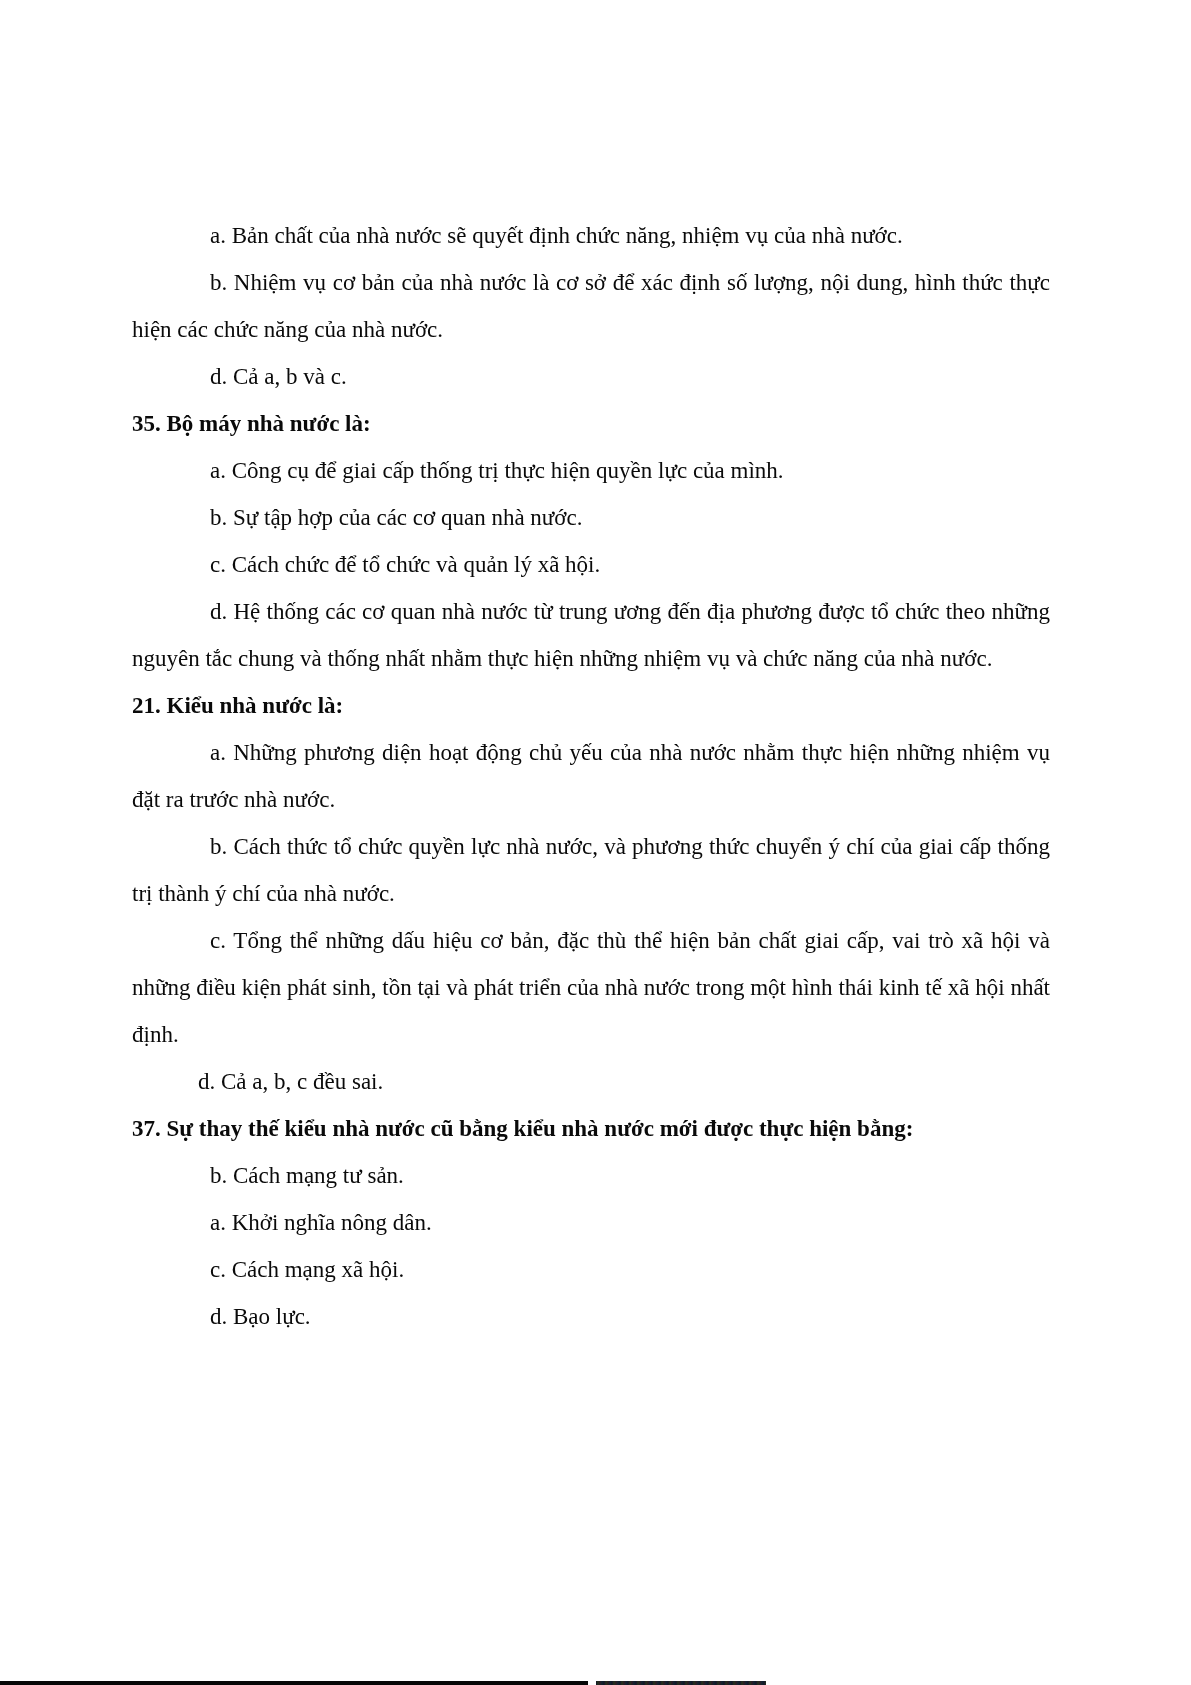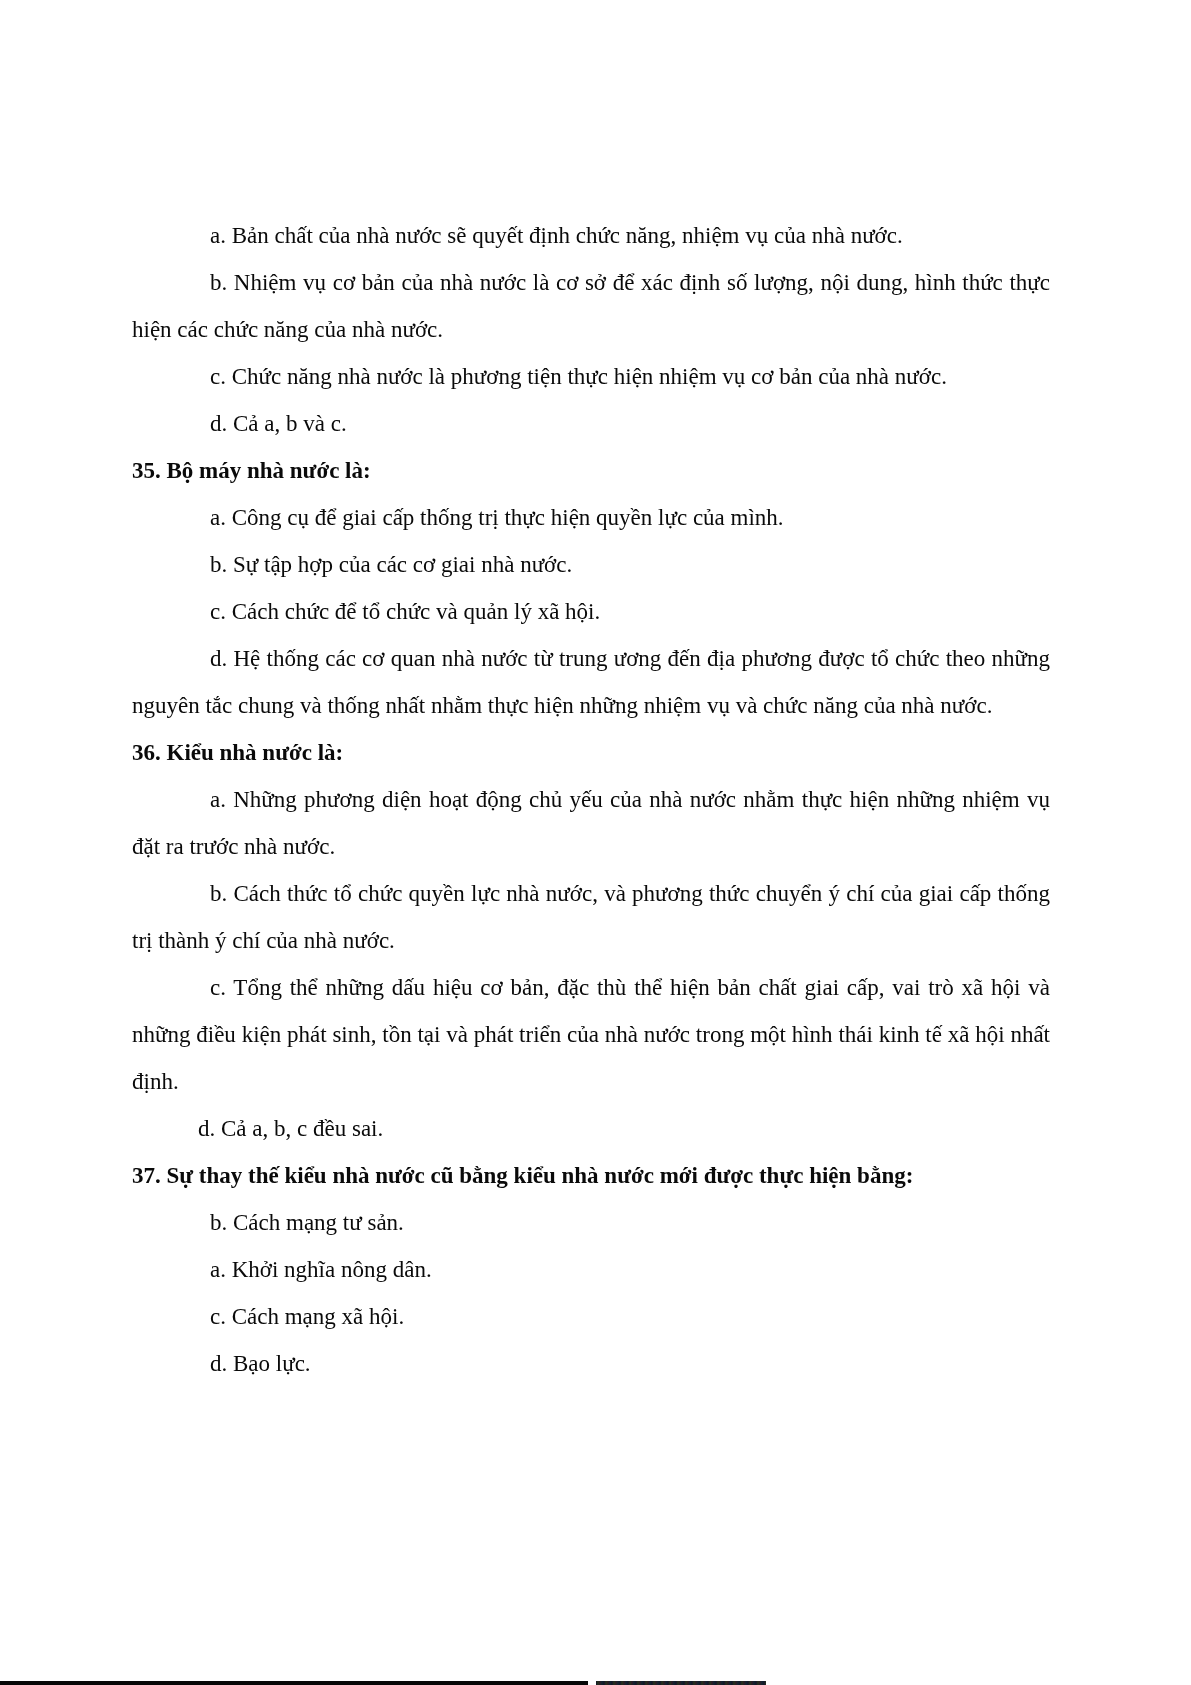--- a/index.html
+++ b/index.html
@@ -58,28 +58,27 @@
     height: 4px;
   }
 </style>
 </head>
 <body>
 
 <div class="doc-page">
   <div class="text-block">
     <p>a. Bản chất của nhà nước sẽ quyết định chức năng, nhiệm vụ của nhà nước.</p>
     <p>b. Nhiệm vụ cơ bản của nhà nước là cơ sở để xác định số lượng, nội dung, hình thức thực hiện các chức năng của nhà nước.</p>
-    <p>c. Chức năng nhà nước là phương tiện thực hiện nhiệm vụ cơ bản của nhà nước.</p>
     <p>d. Cả a, b và c.</p>
     <p class="flush">35. Bộ máy nhà nước là:</p>
     <p>a. Công cụ để giai cấp thống trị thực hiện quyền lực của mình.</p>
-    <p>b. Sự tập hợp của các cơ giai nhà nước.</p>
+    <p>b. Sự tập hợp của các cơ quan nhà nước.</p>
     <p>c. Cách chức để tổ chức và quản lý xã hội.</p>
     <p>d. Hệ thống các cơ quan nhà nước từ trung ương đến địa phương được tổ chức theo những nguyên tắc chung và thống nhất nhằm thực hiện những nhiệm vụ và chức năng của nhà nước.</p>
-    <p class="flush">36. Kiểu nhà nước là:</p>
+    <p class="flush">21. Kiểu nhà nước là:</p>
     <p>a. Những phương diện hoạt động chủ yếu của nhà nước nhằm thực hiện những nhiệm vụ đặt ra trước nhà nước.</p>
     <p>b. Cách thức tổ chức quyền lực nhà nước, và phương thức chuyển ý chí của giai cấp thống trị thành ý chí của nhà nước.</p>
     <p>c. Tổng thể những dấu hiệu cơ bản, đặc thù thể hiện bản chất giai cấp, vai trò xã hội và những điều kiện phát sinh, tồn tại và phát triển của nhà nước trong một hình thái kinh tế xã hội nhất định.</p>
     <p class="indent-sm">d. Cả a, b, c đều sai.</p>
     <p class="flush">37. Sự thay thế kiểu nhà nước cũ bằng kiểu nhà nước mới được thực hiện bằng:</p>
     <p>b. Cách mạng tư sản.</p>
     <p>a. Khởi nghĩa nông dân.</p>
     <p>c. Cách mạng xã hội.</p>
     <p>d. Bạo lực.</p>
   </div>

